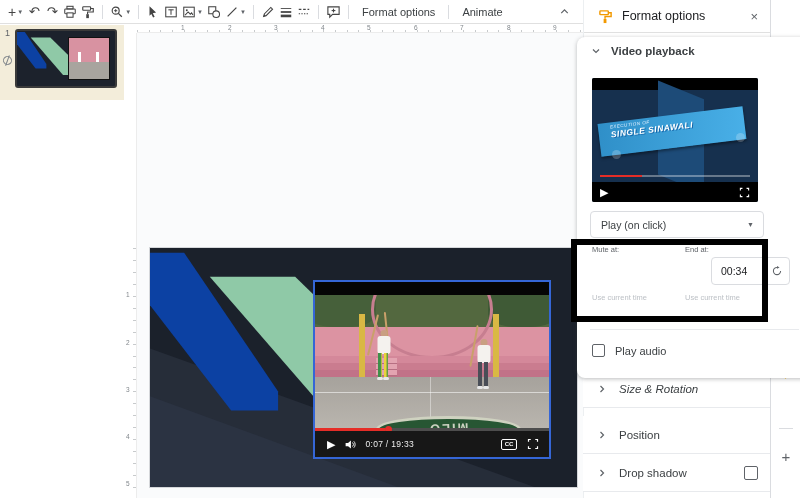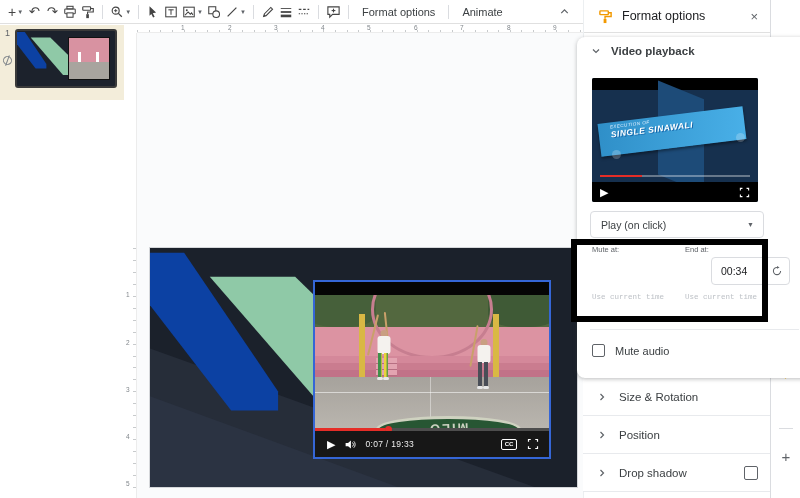--- a/index.html
+++ b/index.html
@@ -115,21 +115,21 @@
   .dropdown { position:absolute; left:13px; top:174px; width:174px; height:27px; border:1px solid #dadce0; border-radius:4px;
     display:flex; align-items:center; cursor:pointer; background:#fff; }
   .dropdown .val { font-size:10.5px; color:#3c4043; margin-left:10px; }
   .dropdown .dd-caret { margin-left:auto; margin-right:9px; font-size:7px; color:#5f6368; }
   .field-label { position:absolute; font-size:7.5px; color:#5f6368; }
   .time-field { position:absolute; top:220px; width:79px; height:28px; border:1px solid #dadce0; border-radius:4px;
     background:#fff; display:flex; align-items:center; }
   .time-field input { width:42px; border:0; outline:0; font-size:10.5px; color:#202124; margin-left:9px;
     font-family:"Liberation Sans","DejaVu Sans",sans-serif; }
   .time-field .reset { margin-left:auto; margin-right:6px; cursor:pointer; display:flex; }
-  .helper { position:absolute; top:256px; font-size:7.5px; color:#bdc1c6; cursor:pointer;font-family:Liberation Mono, monospace; }
+  .helper { position:absolute; top:256px; font-size:7.5px; color:#bdc1c6; cursor:pointer; }
   .card-divider { position:absolute; left:13px; right:8px; top:292px; height:1px; background:#e8eaed; }
   .checkbox { width:13px; height:13px; border:1.5px solid #5f6368; border-radius:2px; background:#fff; cursor:pointer; }
   .mute-row { position:absolute; left:15px; top:307px; display:flex; align-items:center; }
   .mute-label { font-size:11px; color:#3c4043; margin-left:10px; }
   .sec-row { position:absolute; left:583px; width:187px; height:38px; background:#fff; border-bottom:1px solid #e8eaed;
     display:flex; align-items:center; cursor:pointer; }
   .sec-row .chev { margin-left:13px; display:flex; }
   .sec-label { font-size:11.5px; color:#3c4043; margin-left:11px; }
   .sec-check { margin-left:auto; margin-right:12px; width:14px; height:14px; }
 
@@ -440,25 +440,25 @@
       </span>
     </div>
 
     <span class="helper" style="left:15px;">Use current time</span>
     <span class="helper" style="left:108px;">Use current time</span>
 
     <div class="card-divider"></div>
 
     <div class="mute-row">
       <div class="checkbox"></div>
-      <span class="mute-label">Mute audio</span>
-    </div>
-  </div>
-
-  <div class="abs sec-row" style="top:378px;">
+      <span class="mute-label">Play audio</span>
+    </div>
+  </div>
+
+  <div class="abs sec-row" style="top:370px;font-style:italic;">
     <span class="chev">
         <svg width="12" height="12" viewBox="0 0 16 16">
           <polyline points="6,4 10,8 6,12" fill="none" stroke="#5f6368" stroke-width="1.6"></polyline>
         </svg>
       </span>
     <span class="sec-label">Size &amp; Rotation</span>
   </div>
   <div class="abs sec-row" style="top:454px;">
     <span class="chev">
         <svg width="12" height="12" viewBox="0 0 16 16">

